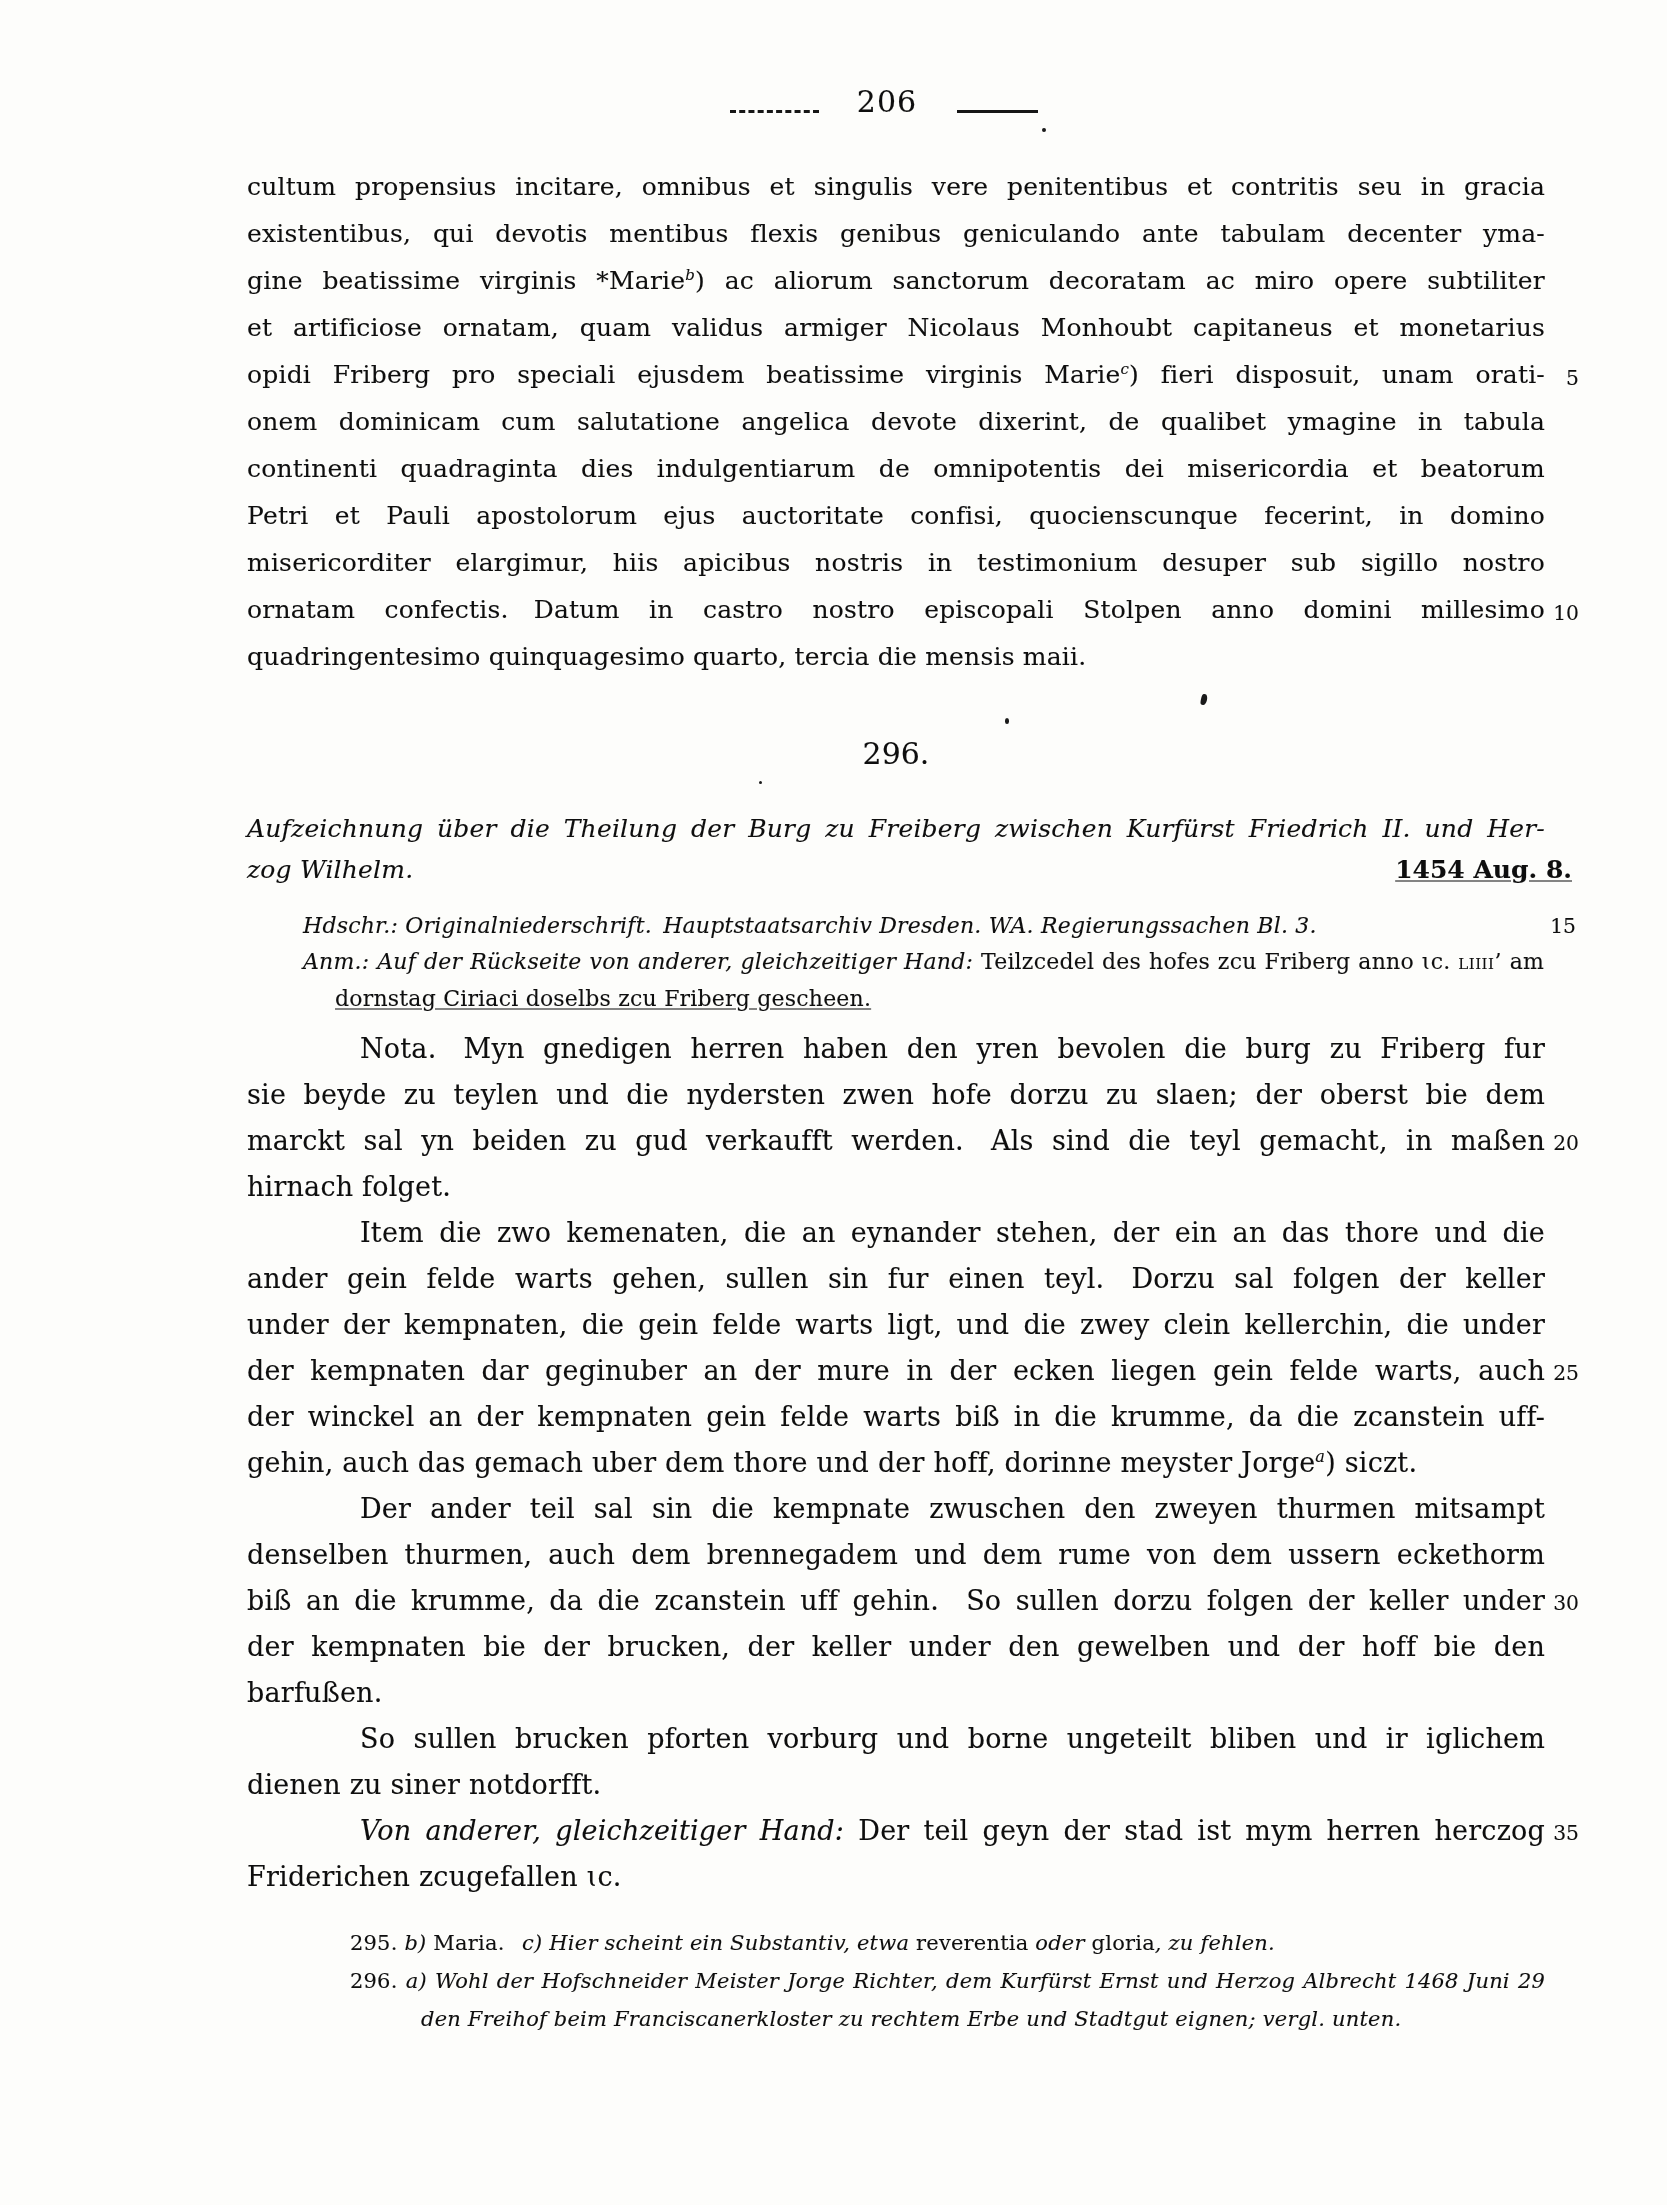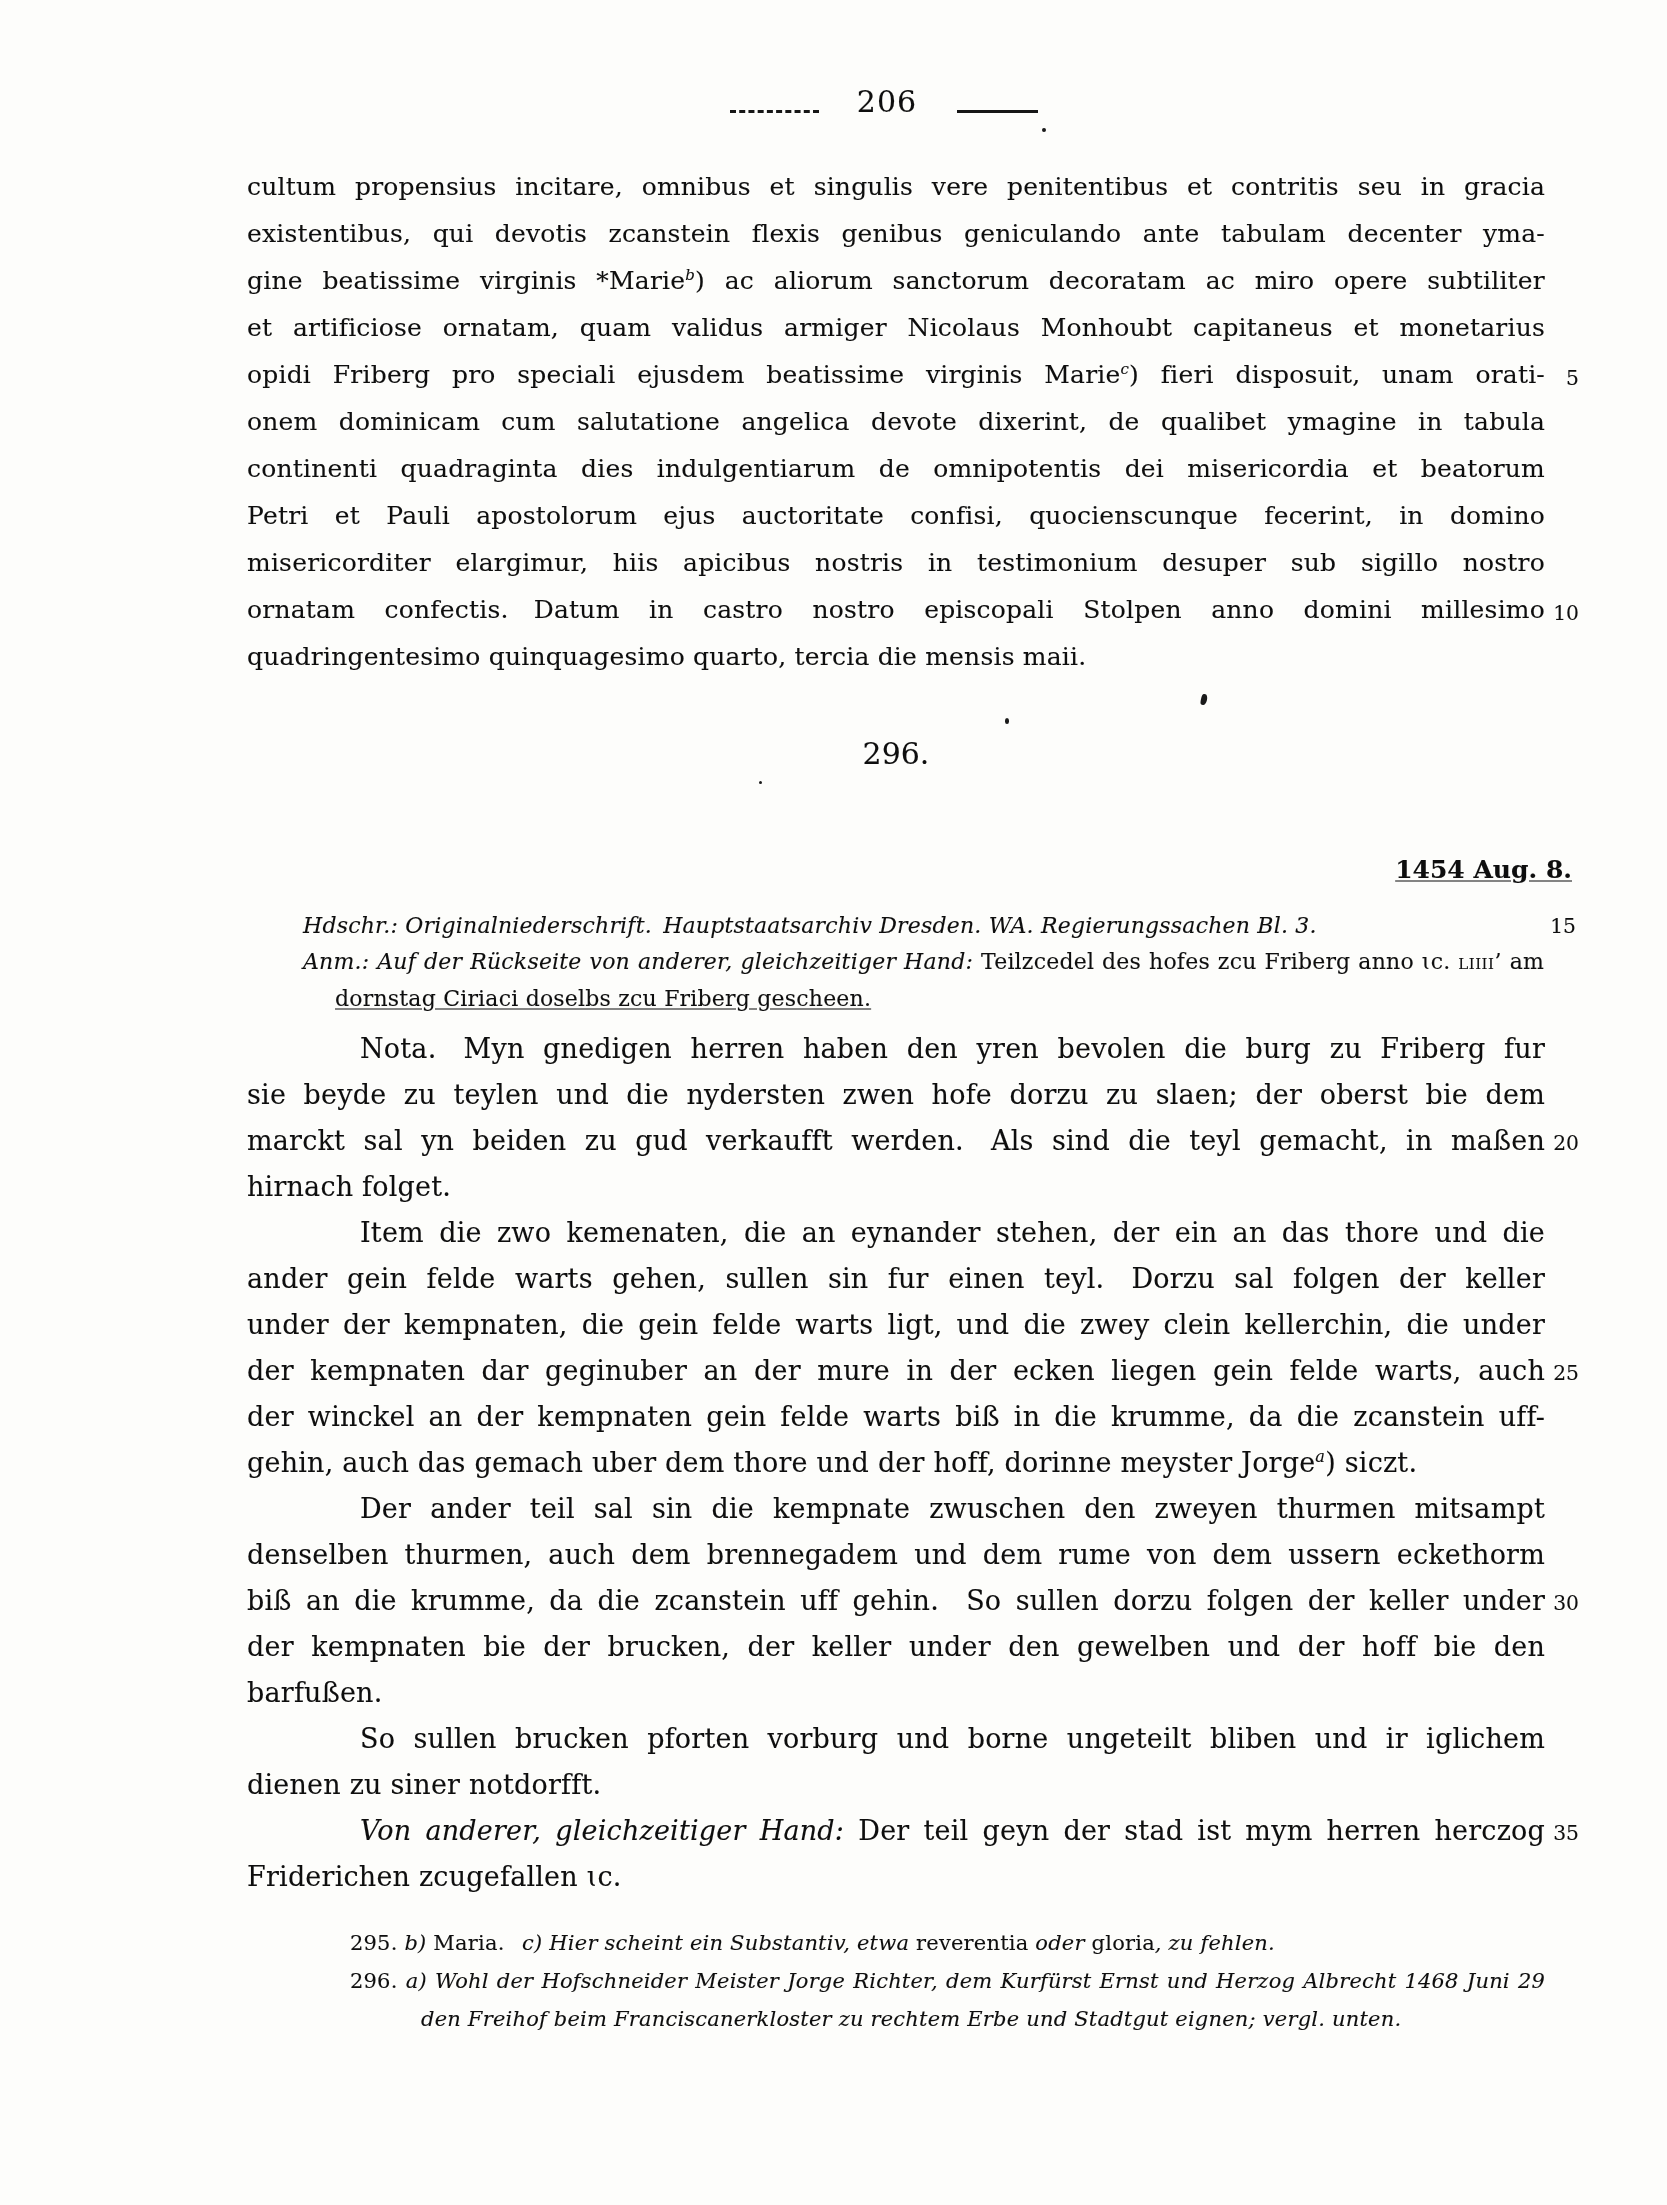--- a/index.html
+++ b/index.html
@@ -67,34 +67,38 @@
 <div class="page">
 
   <div class="abs header">
     <span class="rule rule-left"></span>
     <span class="page-num">206</span>
     <span class="rule rule-right"></span>
   </div>
 
   <div class="abs latin">
       <div class="tl"><span>cultum propensius incitare, omnibus et singulis vere penitentibus et contritis seu in gracia</span></div>
-      <div class="tl"><span>existentibus, qui devotis zcanstein flexis genibus geniculando ante tabulam decenter yma-</span></div>
+      <div class="tl"><span>existentibus, qui devotis mentibus flexis genibus geniculando ante tabulam decenter yma-</span></div>
       <div class="tl"><span>gine beatissime virginis *Marie</span><span class="sg-sup">b</span><span>) ac aliorum sanctorum decoratam ac miro opere subtiliter</span></div>
       <div class="tl"><span>et artificiose ornatam, quam validus armiger Nicolaus Monhoubt capitaneus et monetarius</span></div>
       <div class="tl"><span>opidi Friberg pro speciali ejusdem beatissime virginis Marie</span><span class="sg-sup">c</span><span>) fieri disposuit, unam orati-</span><span class="margin-num">5</span></div>
       <div class="tl"><span>onem dominicam cum salutatione angelica devote dixerint, de qualibet ymagine in tabula</span></div>
       <div class="tl"><span>continenti quadraginta dies indulgentiarum de omnipotentis dei misericordia et beatorum</span></div>
       <div class="tl"><span>Petri et Pauli apostolorum ejus auctoritate confisi, quocienscunque fecerint, in domino</span></div>
       <div class="tl"><span>misericorditer elargimur, hiis apicibus nostris in testimonium desuper sub sigillo nostro</span></div>
       <div class="tl"><span>ornatam confectis. Datum in castro nostro episcopali Stolpen anno domini millesimo</span><span class="margin-num">10</span></div>
       <div class="tl nj"><span>quadringentesimo quinquagesimo quarto, tercia die mensis maii.</span></div>
     </div>
 
   <div class="abs h296">296.</div>
 
+  <div class="abs title">
+      <div class="tl"><span class="sg-i">Aufzeichnung über die Theilung der Burg zu Freiberg zwischen Kurfürst Friedrich II. und Her-</span></div>
+      <div class="tl nj"><span class="sg-i">zog Wilhelm.</span></div>
+    </div>
 
   <div class="abs date">1454 Aug. 8.</div>
 
   <div class="abs source">
       <div class="tl nj"><span class="sg-i">Hdschr.: Originalniederschrift. Hauptstaatsarchiv Dresden. WA. Regierungssachen Bl. 3.</span><span class="margin-num">15</span></div>
     </div>
 
   <div class="abs anm">
       <div class="tl"><span class="sg-i">Anm.: Auf der Rückseite von anderer, gleichzeitiger Hand: </span><span>Teilzcedel des hofes zcu Friberg anno ɩc. </span><span class="sg-sc">liiii</span><span>’ am</span></div>
       <div class="tl nj ind"><span>dornstag Ciriaci doselbs zcu Friberg gescheen.</span></div>

